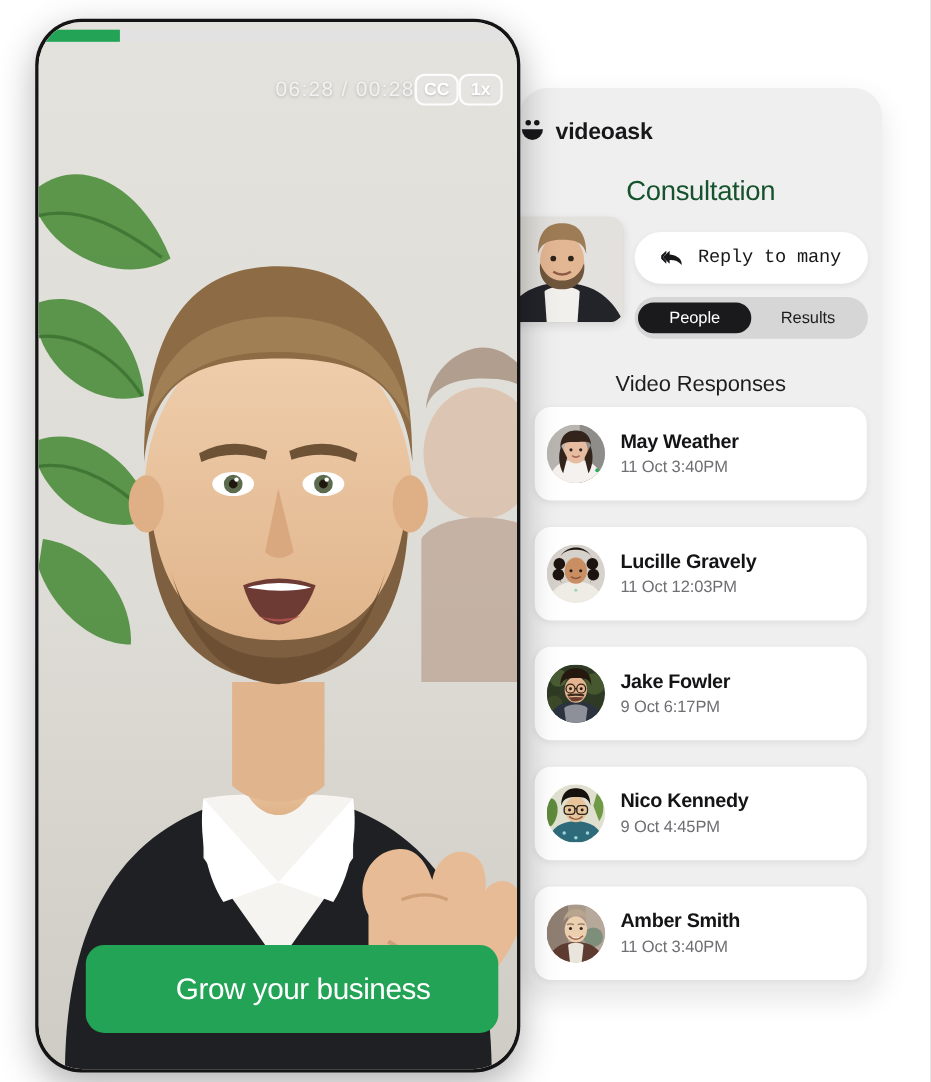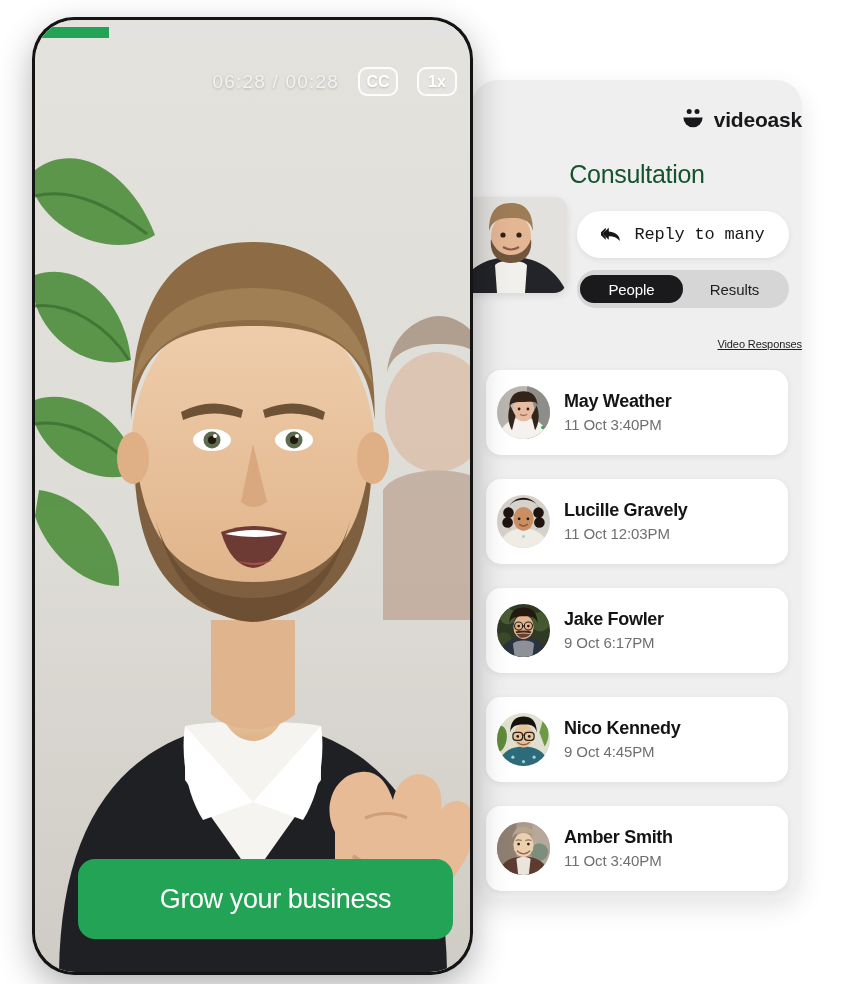--- a/index.html
+++ b/index.html
@@ -32,21 +32,21 @@
     overflow: hidden;
   }
 
   .brand {
     position: absolute;
     top: 27px;
     left: 0;
     width: 100%;
     display: flex;
     align-items: center;
-    justify-content: flex-end;
+    justify-content: flex-start;
     gap: 9px;
   }
   .brand-mark { width: 24px; height: 24px; display: block; }
   .brand-name {
     font-size: 21px;
     font-weight: bold;
     color: #18181a;
     letter-spacing: -0.2px;
     line-height: 1;
   }
@@ -114,25 +114,24 @@
   .seg-item.active {
     background: #1a1a1c;
     color: #ffffff;
   }
 
   .section-label {
     position: absolute;
     top: 258px;
     left: 0;
     width: 100%;
-    text-align: right;
-    font-size: 11px;
+    text-align: center;
+    font-size: 20px;
     color: #1d1d1f;
     letter-spacing: -0.1px;
-    text-decoration: underline;
   }
 
   
   .card-list {
     position: absolute;
     top: 290px;
     left: 0;
     width: 100%;
     padding: 0 14px 0 14px;
     display: flex;
@@ -231,21 +230,21 @@
   }
 
   
   .controls {
     position: absolute;
     top: 47px;
     right: 13px;
     z-index: 6;
     display: flex;
     align-items: center;
-    gap: 19px;
+    gap: 0;
   }
   .timecode {
     font-size: 19px;
     color: #f2f2f2;
     letter-spacing: 1.2px;
     text-shadow: 0 1px 3px rgba(0,0,0,0.22);
   }
   .pill {
     height: 29px;
     min-width: 40px;

